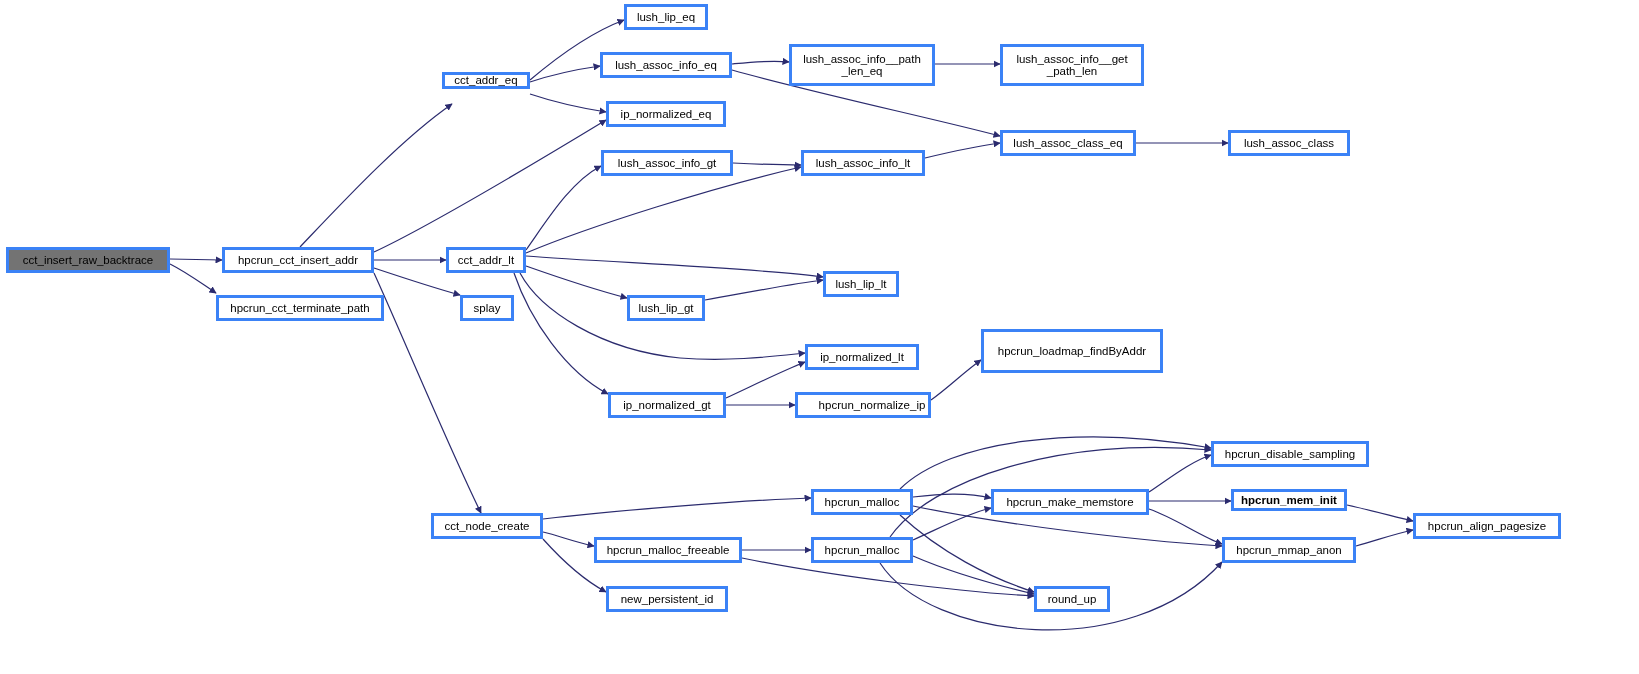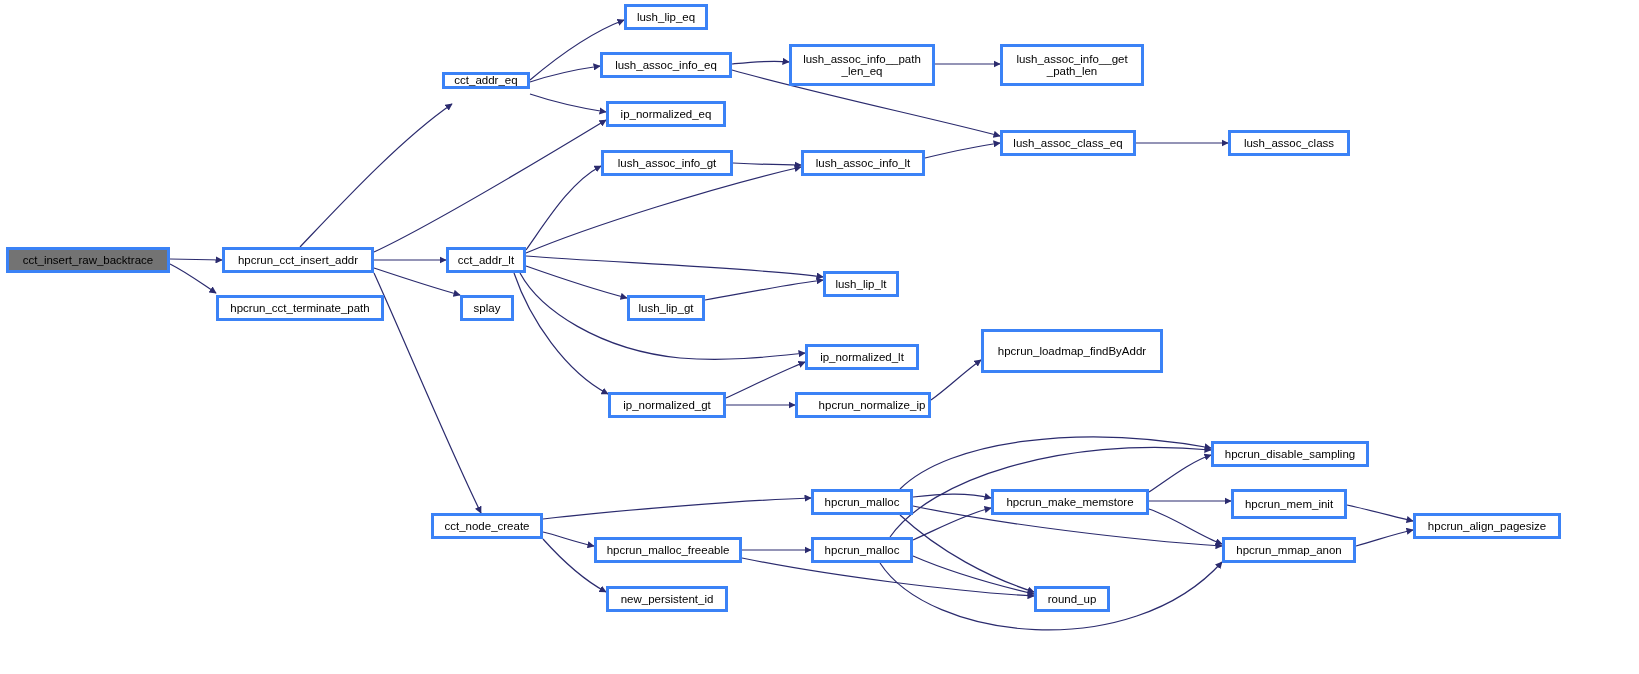--- a/index.html
+++ b/index.html
@@ -123,17 +123,17 @@
       <div class="node" style="left: 811px; top: 489px; width: 102px; height: 26px;">hpcrun_malloc</div>
       <div class="node" style="left: 811px; top: 537px; width: 102px; height: 26px;">hpcrun_malloc</div>
       <div class="node" style="left: 1000px; top: 44px; width: 144px; height: 42px;">lush_assoc_info__get
 _path_len</div>
       <div class="node" style="left: 1000px; top: 130px; width: 136px; height: 26px;">lush_assoc_class_eq</div>
       <div class="node" style="left: 981px; top: 329px; width: 182px; height: 44px;">hpcrun_loadmap_findByAddr</div>
       <div class="node" style="left: 991px; top: 489px; width: 158px; height: 26px;">hpcrun_make_memstore</div>
       <div class="node" style="left: 1034px; top: 586px; width: 76px; height: 26px;">round_up</div>
       <div class="node" style="left: 1228px; top: 130px; width: 122px; height: 26px;">lush_assoc_class</div>
       <div class="node" style="left: 1211px; top: 441px; width: 158px; height: 26px;">hpcrun_disable_sampling</div>
-      <div class="node" style="left: 1231px; top: 489px; width: 116px; height: 30px;">hpcrun_mem_init</div>
+      <div class="node" style="left: 1231px; top: 489px; width: 116px; height: 22px; font-weight: bold;">hpcrun_mem_init</div>
       <div class="node" style="left: 1222px; top: 537px; width: 134px; height: 26px;">hpcrun_mmap_anon</div>
       <div class="node" style="left: 1413px; top: 513px; width: 148px; height: 26px;">hpcrun_align_pagesize</div>
     </div>
 </div>
 
 </body></html>

